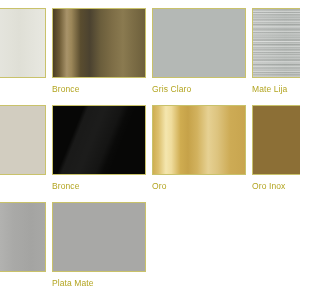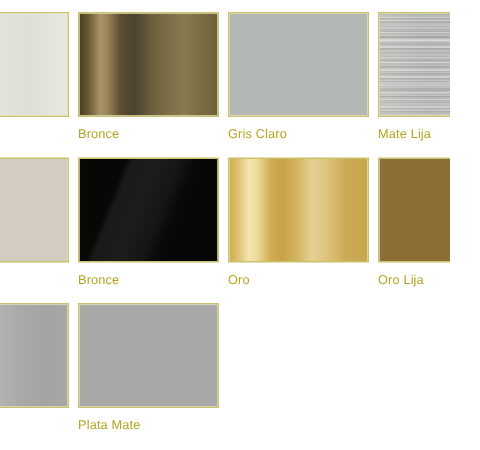--- a/index.html
+++ b/index.html
@@ -228,21 +228,21 @@
     <div class="swatch">
       <div class="swatch-fill fin-oro"></div>
     </div>
     <div class="swatch-label">Oro</div>
   </div>
 
   <div class="swatch-cell col-3 row-1">
     <div class="swatch">
       <div class="swatch-fill fin-oro-mate"></div>
     </div>
-    <div class="swatch-label">Oro Lija</div>
+    <div class="swatch-label">Oro Inox</div>
   </div>
 
   <div class="swatch-cell col-0 row-2">
     <div class="swatch">
       <div class="swatch-fill fin-plata-pol"></div>
     </div>
     <div class="swatch-label"></div>
   </div>
 
   <div class="swatch-cell col-1 row-2">

